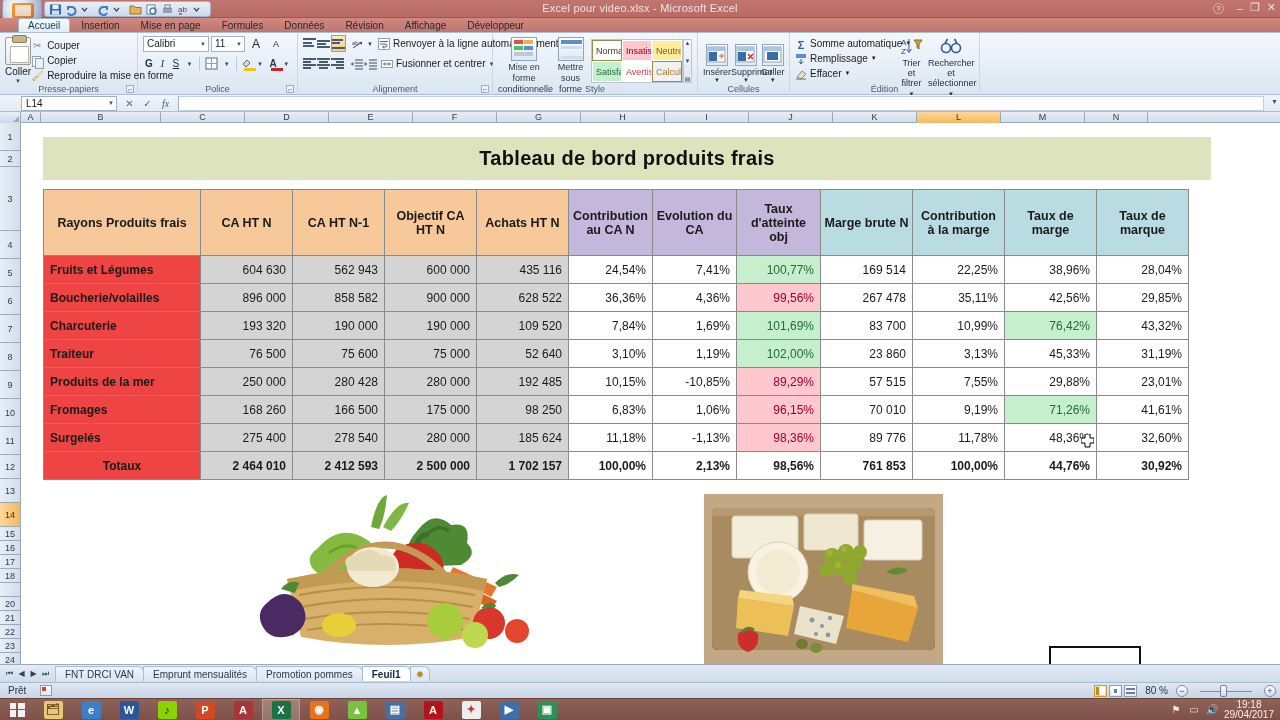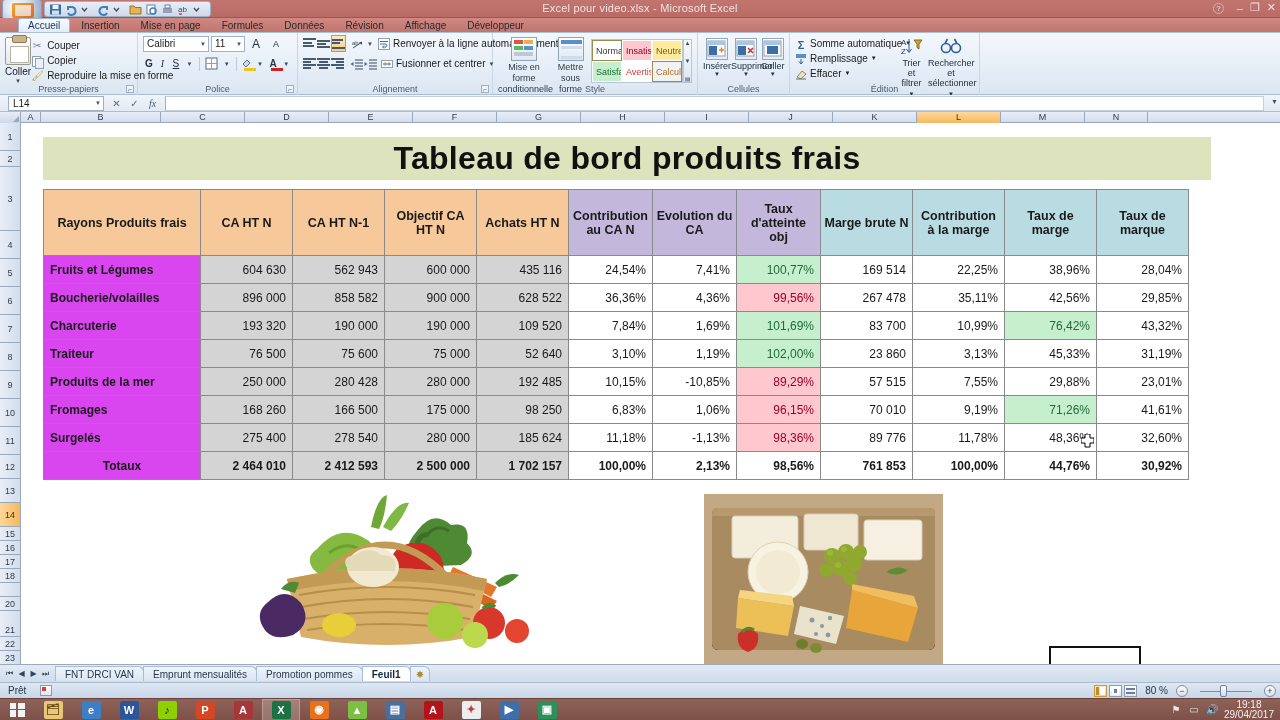--- a/index.html
+++ b/index.html
@@ -131,39 +131,39 @@
   .sico{ width:26px; height:24px; margin:0 auto 1px; position:relative;
      background:linear-gradient(#fff,#dfe8f3); border:1px solid #8ea2b8;}
   .sico i{ position:absolute; background:#5b8fc9;}
   .gallery{ width:92px; height:44px; border:1px solid #b9c6d6; background:#fff; position:relative;
       display:grid; grid-template-columns:1fr 1fr 1fr; grid-template-rows:1fr 1fr; gap:0;}
   .gcell{ font-size:9px; display:flex; align-items:center; padding-left:3px; border:1px solid #fff; white-space:nowrap; overflow:hidden;}
   .gscroll{ width:9px; height:44px; border:1px solid #b9c6d6; background:linear-gradient(#f6f9fc,#dde7f2);
       display:flex; flex-direction:column; justify-content:space-between; align-items:center; font-size:6px; color:#3d4c5e;}
 
   
-  .g-cells{ width:92px; display:flex; padding-top:5px; }
+  .g-cells{ width:92px; display:flex; padding-top:11px; }
   .cellbtn{ width:30px; text-align:center; font-size:9px; color:#22303f;}
   .cbico{ width:22px; height:22px; margin:0 auto 1px; position:relative;
      background:linear-gradient(#fff,#e2eaf4); border:1px solid #93a7bd;}
 
   
   .g-edit{ width:190px; display:flex; padding-top:3px; gap:4px;}
   .editcol{ width:100px;}
   .editrow{ font-size:10px; height:15px; line-height:15px; display:flex; align-items:center; gap:3px; white-space:nowrap;}
   .ebtn{ width:46px; text-align:center; font-size:9px; line-height:10px; color:#22303f;}
   .ebico{ width:22px; height:21px; margin:0 auto 1px; position:relative; font-size:15px; color:#3d6fa8;}
 
   
   .formulabar{
     position:absolute; left:0; top:95px; width:1280px; height:17px;
     background:linear-gradient(#f0f5fa,#e2eaf4); border-bottom:1px solid #a9bdd4;
     display:flex; align-items:center;
   }
-  .namebox{ width:96px; height:15px; margin-left:8px; background:#fff; border:1px solid #9fb0c4;
+  .namebox{ width:96px; height:15px; margin-left:21px; background:#fff; border:1px solid #9fb0c4;
      display:flex; align-items:center; padding:0 2px 0 4px; font-size:10px;}
   .namebox .nv{flex:1;}
   .namebox .dd{font-size:6px;color:#44506a;}
   .fxgroup{ display:flex; align-items:center; gap:5px; padding:0 6px; font-size:10px; color:#5d6b7d;}
   .fxgroup span{ width:13px; text-align:center;}
   .fx{ font-style:italic; font-family:"Liberation Serif",serif; color:#3f5c86;}
   .finput{ flex:1; height:15px; background:#fff; border:1px solid #c2cfdd; border-left:1px solid #9fb0c4; margin-right:16px;}
   .fbar-expand{ position:absolute; right:2px; top:3px; font-size:7px; color:#44506a;}
 
   
@@ -179,30 +179,30 @@
       background:linear-gradient(to right,#e8eef7,#d2dded); border-right:1px solid #9aa9bb;}
   .rh{ border-bottom:1px solid #9aa9bb; text-align:center; font-size:9px; color:#2f3b4a; display:flex;
       align-items:center; justify-content:center;}
   .rh.sel{ background:linear-gradient(to right,#fdd79b,#f5b85d); color:#4a3008;}
   .sheet{ position:absolute; left:21px; top:11px; width:1259px; height:541px; background:#fff;}
 
   
   .dash-title{
     position:absolute; left:22px; top:14px; width:1168px; height:43px;
     background:#dde3bd; display:flex; align-items:center; justify-content:center;
-    font-size:32px; font-weight:bold; color:#111; letter-spacing:.3px;
+    font-size:20px; font-weight:bold; color:#111; letter-spacing:.3px;
   }
   table.dash{ position:absolute; left:22px; top:66px; border-collapse:collapse; table-layout:fixed;}
   table.dash th, table.dash td{ border:1px solid #8a8a8a; font-size:12px; padding:0 6px; height:28px;}
   table.dash th{ font-weight:bold; font-size:12.5px; line-height:14px; text-align:center; height:66px; padding:2px 3px;}
   .th-rayon{ background:#f6c89a; width:157px; font-size:13.5px;}
   .th-or{ background:#f6c89a; }
   .th-pu{ background:#c3b7dc; }
   .th-bl{ background:#b9dce3; }
-  td.lbl{ background:#d946ef; font-weight:bold; text-align:left; font-size:13px;}
+  td.lbl{ background:#ef4444; font-weight:bold; text-align:left; font-size:13px;}
   td.num{ background:#d4d4d4; text-align:right; }
   td.pct{ background:#fff; text-align:right; }
   td.green{ background:#c6efce; color:#1f6b36; text-align:right;}
   td.red{ background:#ffc7ce; color:#9c0027; text-align:right;}
   tr.totals td{ font-weight:bold; }
   tr.totals td.lbl{ text-align:center; }
   .w-ca{width:92px;} .w-pc{width:84px;} .w-ev{width:84px;} .w-ta{width:84px;}
   .w-mb{width:92px;} .w-cm{width:92px;} .w-tm{width:92px;} .w-tq{width:92px;}
 
   
@@ -693,21 +693,21 @@
         <div class="rh" style="height: 28px;">11</div>
         <div class="rh" style="height: 24px;">12</div>
         <div class="rh" style="height: 24px;">13</div>
         <div class="rh sel" style="height: 24px;">14</div>
         <div class="rh" style="height: 14px;">15</div>
         <div class="rh" style="height: 14px;">16</div>
         <div class="rh" style="height: 14px;">17</div>
         <div class="rh" style="height: 14px;">18</div>
         <div class="rh" style="height: 14px; padding-left: 32px;">19</div>
         <div class="rh" style="height: 14px;">20</div>
-        <div class="rh" style="height: 14px; margin-top: 12px;">21</div>
+        <div class="rh" style="height: 14px;">21</div>
         <div class="rh" style="height: 14px;">22</div>
         <div class="rh" style="height: 14px;">23</div>
         <div class="rh" style="height: 14px;">24</div>
       </div>
 
     <div class="sheet">
 
       <div class="dash-title">Tableau de bord produits frais</div>
 
       <table class="dash">

